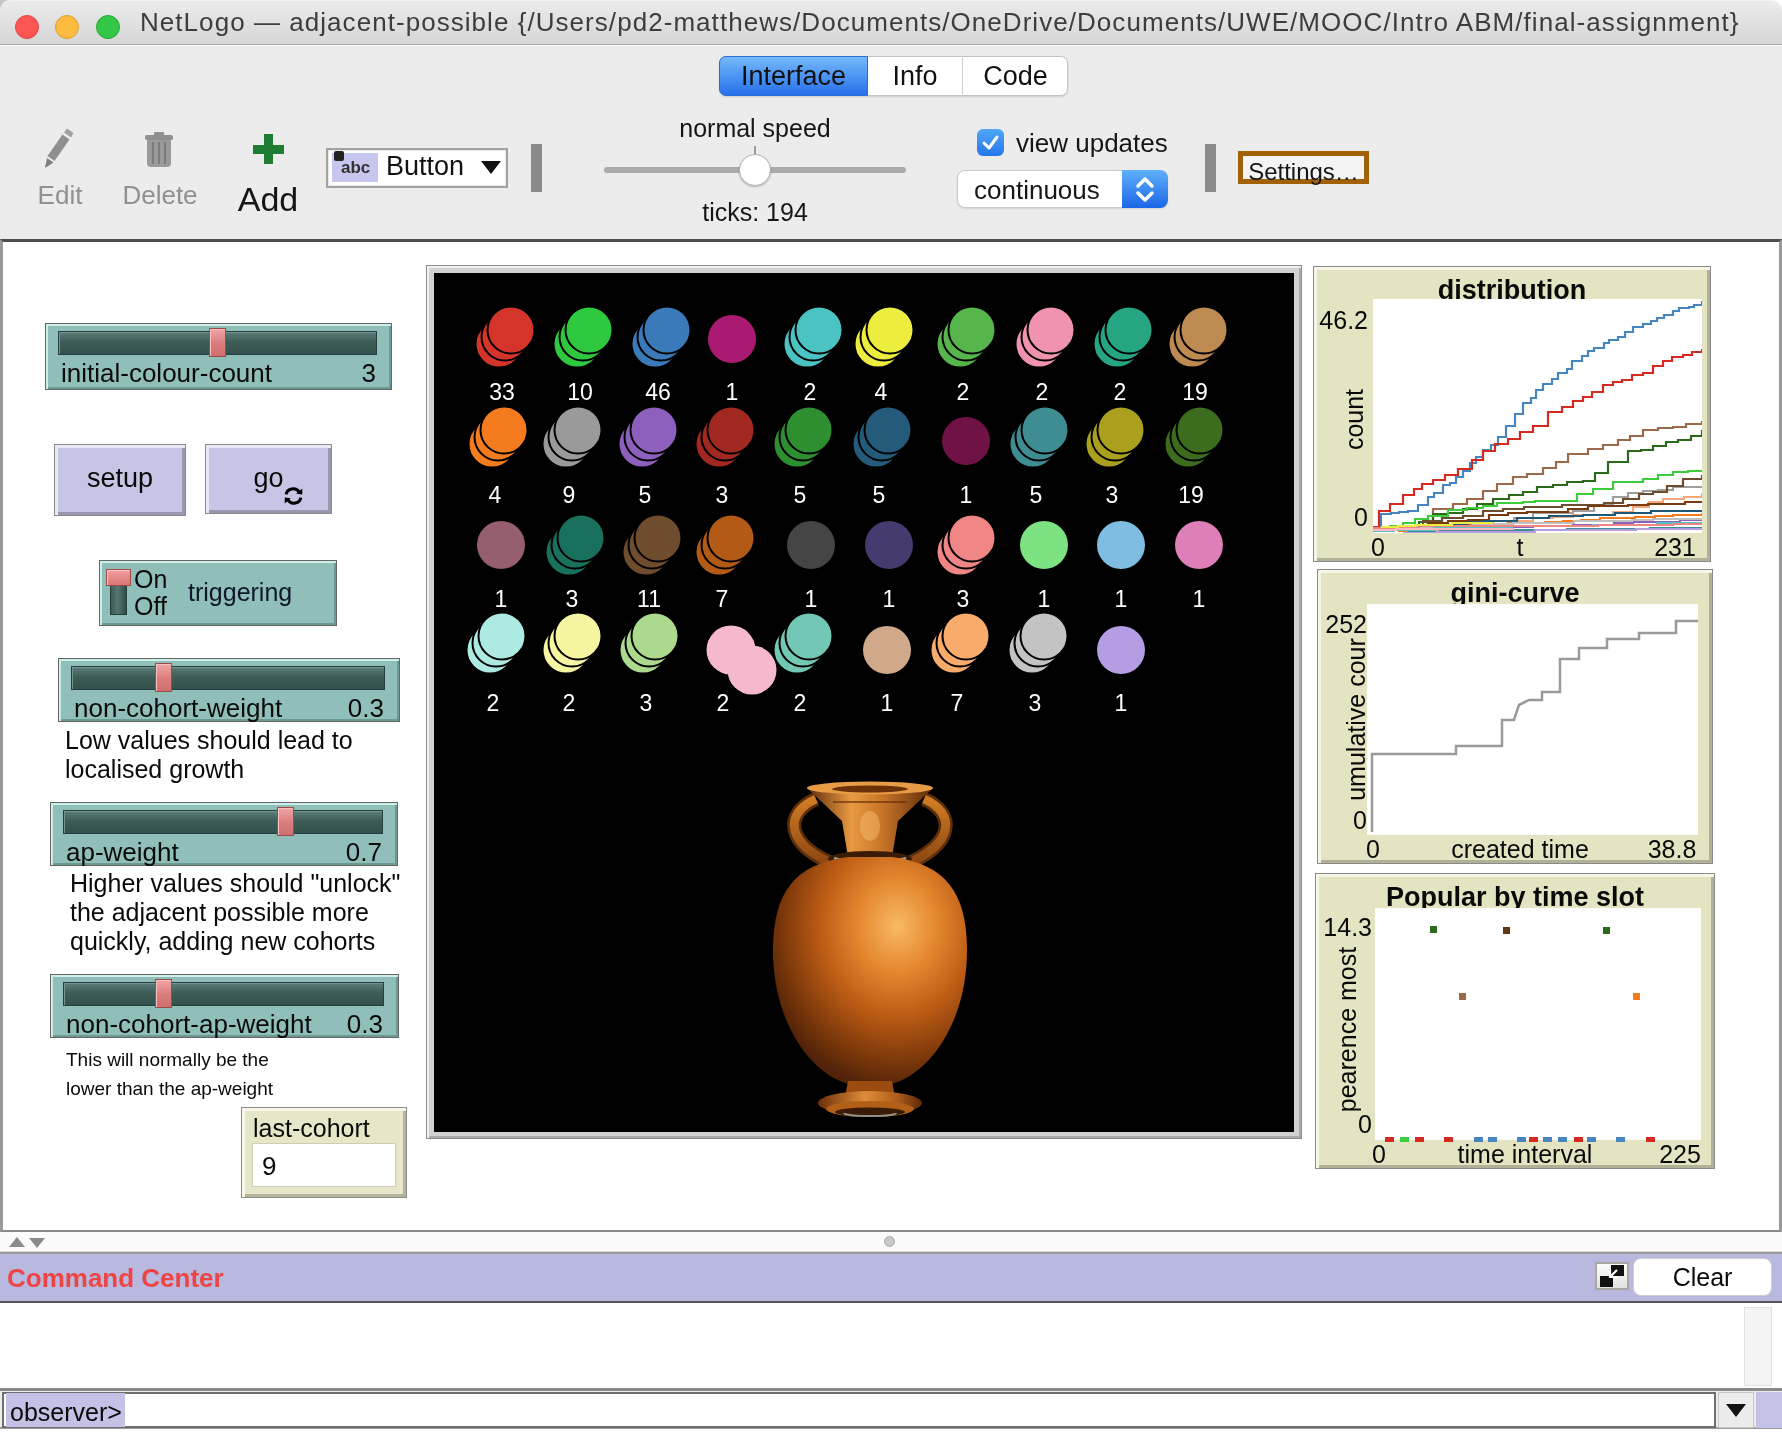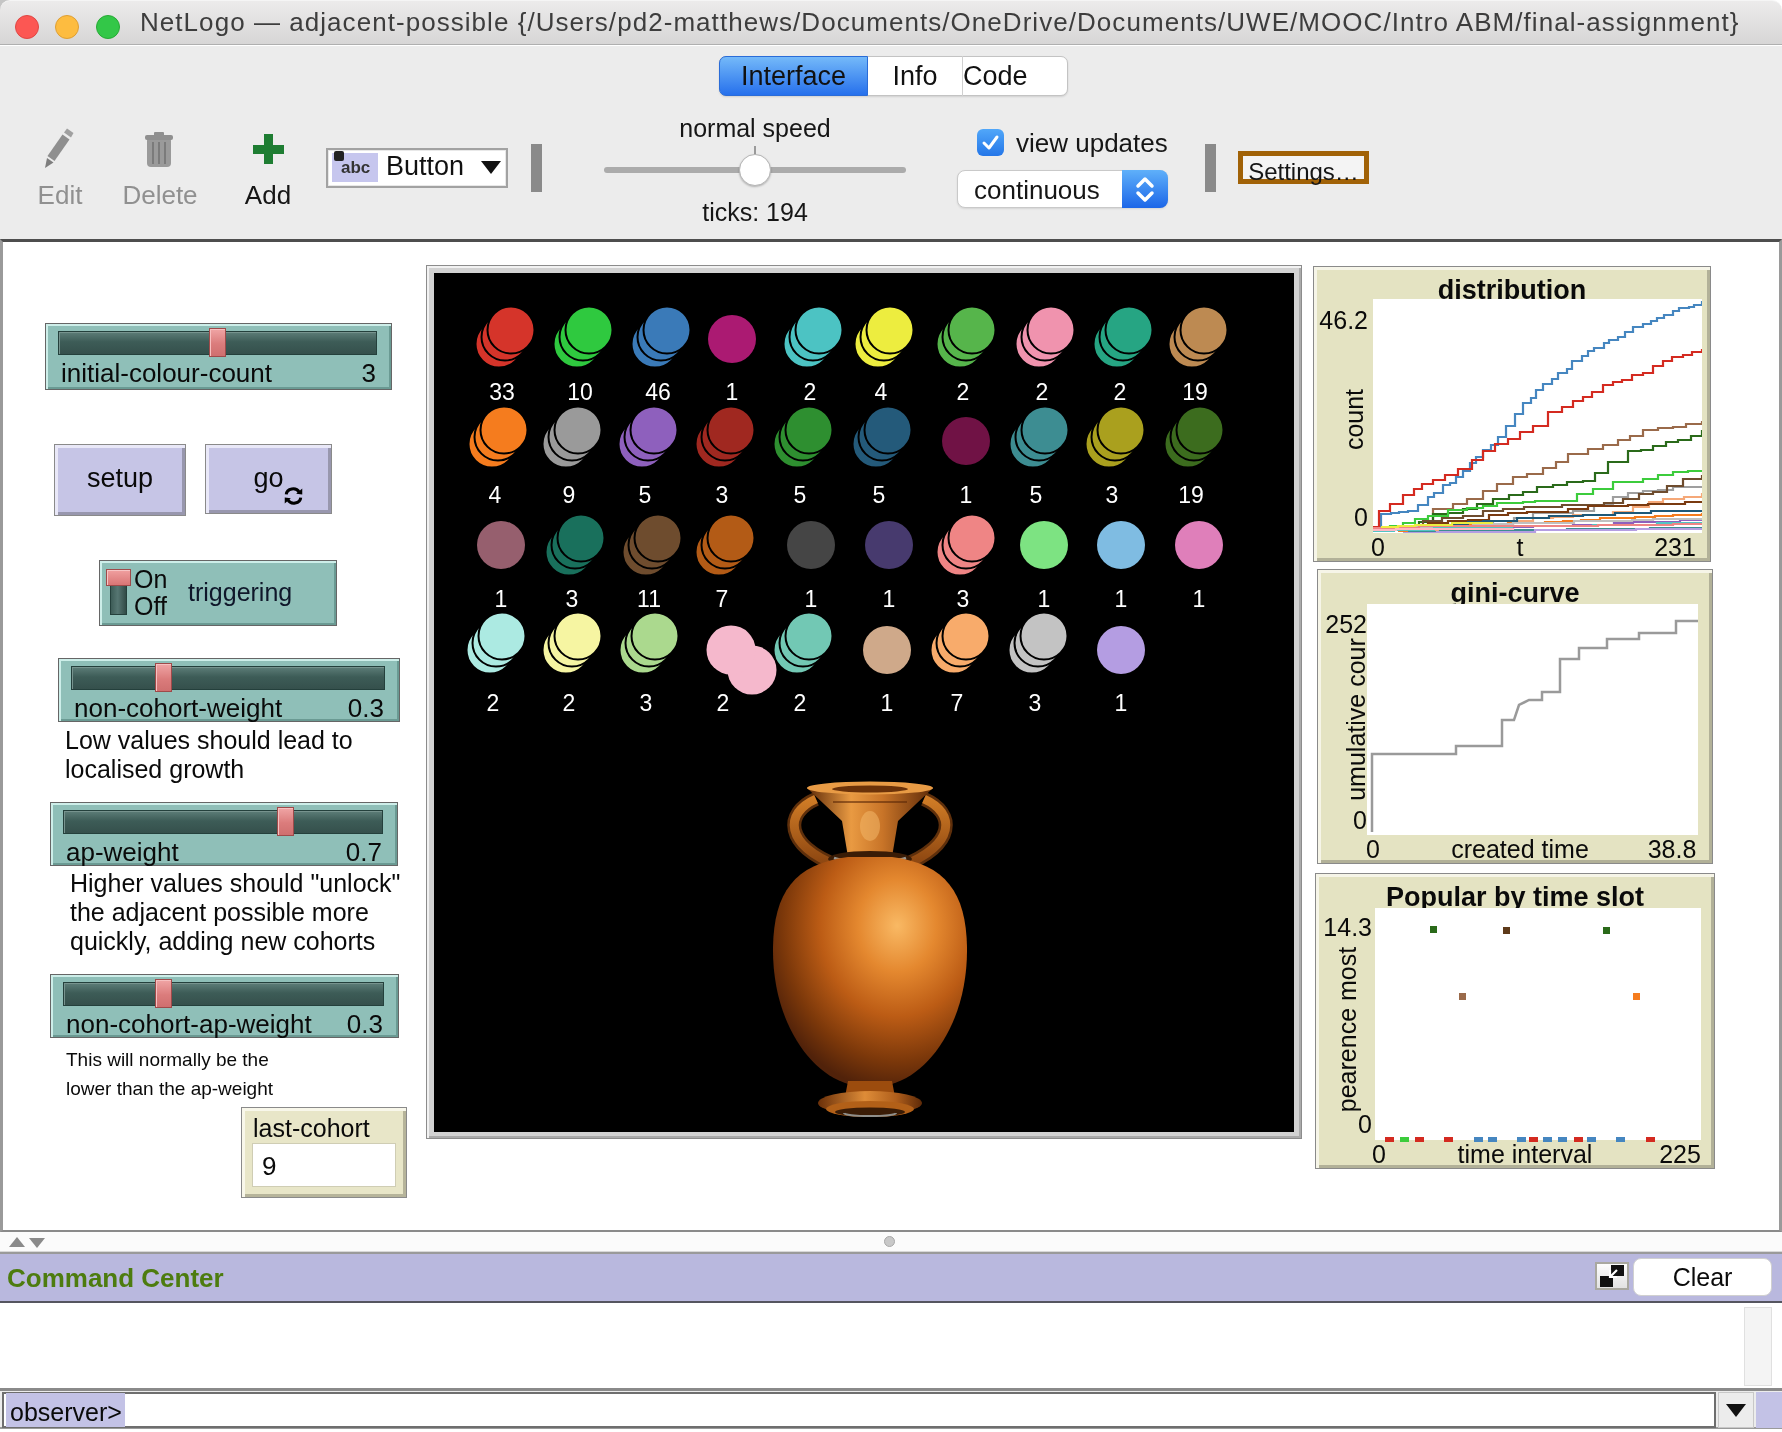--- a/index.html
+++ b/index.html
@@ -11,21 +11,21 @@
 <div class="abs" style="left:15px;top:15px;width:24px;height:24px;border-radius:50%;background:#fc5753;border:1px solid #df4744;"></div>
 <div class="abs" style="left:55px;top:15px;width:24px;height:24px;border-radius:50%;background:#fdbc40;border:1px solid #de9f34;"></div>
 <div class="abs" style="left:96px;top:15px;width:24px;height:24px;border-radius:50%;background:#33c748;border:1px solid #27aa35;"></div>
 <div class="abs" style="left:140px;top:0;width:1642px;height:45px;line-height:45px;font-size:26px;letter-spacing:1.05px;color:#3d3d3d;white-space:nowrap;">NetLogo — adjacent-possible {/Users/pd2-matthews/Documents/OneDrive/Documents/UWE/MOOC/Intro ABM/final-assignment}</div>
 
 <div class="abs" style="left:0;top:46px;width:1782px;height:193px;background:#ececec;"></div>
 
 <div class="abs" style="left:719px;top:56px;width:349px;height:40px;background:#fff;border:1px solid #c3c3c3;border-radius:7px;box-shadow:0 1px 2px rgba(0,0,0,0.12);"></div>
 <div class="abs" style="left:719px;top:56px;width:149px;height:40px;background:linear-gradient(#74b9f9,#2670ec);border-radius:7px 0 0 7px;border:1px solid #2a6cd8;text-align:center;line-height:38px;font-size:27px;color:#111;">Interface</div>
 <div class="abs" style="left:868px;top:56px;width:95px;height:40px;border-right:1px solid #d0d0d0;text-align:center;line-height:40px;font-size:27px;color:#111;">Info</div>
-<div class="abs" style="left:963px;top:56px;width:105px;height:40px;line-height:40px;font-size:27px;color:#111;">Code</div>
+<div class="abs" style="left:963px;top:56px;width:105px;height:40px;text-align:center;line-height:40px;font-size:27px;color:#111;">Code</div>
 
 <svg class="abs" style="left:44px;top:128px;" width="32" height="42" viewBox="0 0 32 42">
  <g fill="#8f8f8f">
   <path d="M18.5 6.5 L25.5 11.5 L10.5 33 L3.5 28 Z"></path>
   <path d="M3 30 L9.5 34.5 L1 40 Z" fill="#7e7e7e"></path>
   <path d="M20 4.5 L23 0.5 L29.5 5 L27 9.5 Z" fill="#a0a0a0"></path>
  </g>
 </svg>
 <div class="abs" style="left:20px;top:180px;width:80px;text-align:center;font-size:26px;color:#909090;">Edit</div>
 <svg class="abs" style="left:144px;top:131px;" width="30" height="38" viewBox="0 0 30 38">
@@ -34,21 +34,21 @@
     <rect x="10" y="1" width="10" height="4" rx="1" fill="#8f8f8f"></rect>
  <g stroke="#7b7b7b" stroke-width="2">
       <line x1="9" y1="11" x2="9" y2="33"></line>
       <line x1="15" y1="11" x2="15" y2="33"></line>
       <line x1="21" y1="11" x2="21" y2="33"></line>
     </g>
 </svg>
 <div class="abs" style="left:110px;top:180px;width:100px;text-align:center;font-size:26px;color:#909090;">Delete</div>
 <div class="abs" style="left:264px;top:134px;width:9px;height:30px;background:#1e7d32;"></div>
 <div class="abs" style="left:253px;top:145px;width:31px;height:9px;background:#1e7d32;"></div>
-<div class="abs" style="left:228px;top:180px;width:80px;text-align:center;font-size:26px;color:#161616;">Add</div>
+<div class="abs" style="left:228px;top:180px;width:80px;text-align:center;font-size:34px;color:#161616;">Add</div>
 
 <div class="abs" style="left:326px;top:148px;width:182px;height:40px;background:#fff;border:2px solid #a2a2a2;box-shadow:inset 0 0 0 1px #e8e8e8;"></div>
 <div class="abs" style="left:332px;top:153px;width:46px;height:29px;background:#c6c6ee;"></div>
 <div class="abs" style="left:341px;top:158px;width:36px;font-size:17px;font-weight:bold;color:#333;">abc</div>
 <div class="abs" style="left:334px;top:151px;width:10px;height:10px;background:#222;border-radius:2px;"></div>
 <div class="abs" style="left:386px;top:151px;font-size:27px;color:#111;">Button</div>
 <div class="abs" style="left:481px;top:161px;width:0;height:0;border-left:10px solid transparent;border-right:10px solid transparent;border-top:13px solid #111;"></div>
 <div class="abs" style="left:531px;top:144px;width:11px;height:48px;background:#8a8a8a;"></div>
 
 <div class="abs" style="left:605px;top:114px;width:300px;text-align:center;font-size:25px;color:#161616;">normal speed</div>
@@ -381,21 +381,21 @@
     <rect x="199" y="229" width="9" height="5" fill="#d42a20"></rect>
     <rect x="212" y="229" width="9" height="5" fill="#4586c0"></rect>
     <rect x="241" y="229" width="9" height="5" fill="#4586c0"></rect>
     <rect x="271" y="229" width="9" height="5" fill="#d42a20"></rect>
   </svg>
 <div class="abs" style="left:0;top:1232px;width:1782px;height:20px;background:#fbfbfb;border-bottom:1px solid #d8d8d8;"></div>
 <div class="abs" style="left:9px;top:1237px;width:0;height:0;border-left:8px solid transparent;border-right:8px solid transparent;border-bottom:10px solid #8a8a8a;"></div>
 <div class="abs" style="left:29px;top:1238px;width:0;height:0;border-left:8px solid transparent;border-right:8px solid transparent;border-top:10px solid #8a8a8a;"></div>
 <div class="abs" style="left:884px;top:1236px;width:11px;height:11px;border-radius:50%;background:#c8c8c8;border:1px solid #a8a8a8;"></div>
 <div class="abs" style="left:0;top:1252px;width:1782px;height:51px;background:#b9b8de;border-top:2px solid #9a9a9a;border-bottom:2px solid #55555f;"></div>
-<div class="abs" style="left:7px;top:1263px;font-size:26px;font-weight:bold;color:#4d7c0f;">Command Center</div>
+<div class="abs" style="left:7px;top:1263px;font-size:26px;font-weight:bold;color:#ef4444;">Command Center</div>
 <div class="abs" style="left:1595px;top:1262px;width:34px;height:28px;background:linear-gradient(#fdfdfd,#e2e2e2);border:2px solid #a9a8a0;"></div>
 <svg class="abs" style="left:1600px;top:1265px;" width="24" height="22" viewBox="0 0 24 22">
  <rect x="11" y="0" width="13" height="11" fill="#111"></rect>
     <rect x="0" y="11" width="13" height="11" fill="#111"></rect>
  <path d="M10 12 L17 5 M10 5 L10 12 L17 12" stroke="#fff" stroke-width="2.2" fill="none"></path>
 </svg>
 <div class="abs" style="left:1633px;top:1258px;width:139px;height:38px;background:#fff;border:1px solid #d0d0d0;border-radius:8px;text-align:center;line-height:36px;font-size:25px;color:#0a0a0a;">Clear</div>
 <div class="abs" style="left:0;top:1305px;width:1782px;height:83px;background:#fff;"></div>
 <div class="abs" style="left:1744px;top:1307px;width:28px;height:79px;background:#f4f4f4;border:1px solid #e0e0e0;"></div>
 <div class="abs" style="left:0;top:1388px;width:1782px;height:3px;background:#8a8a8a;"></div>

